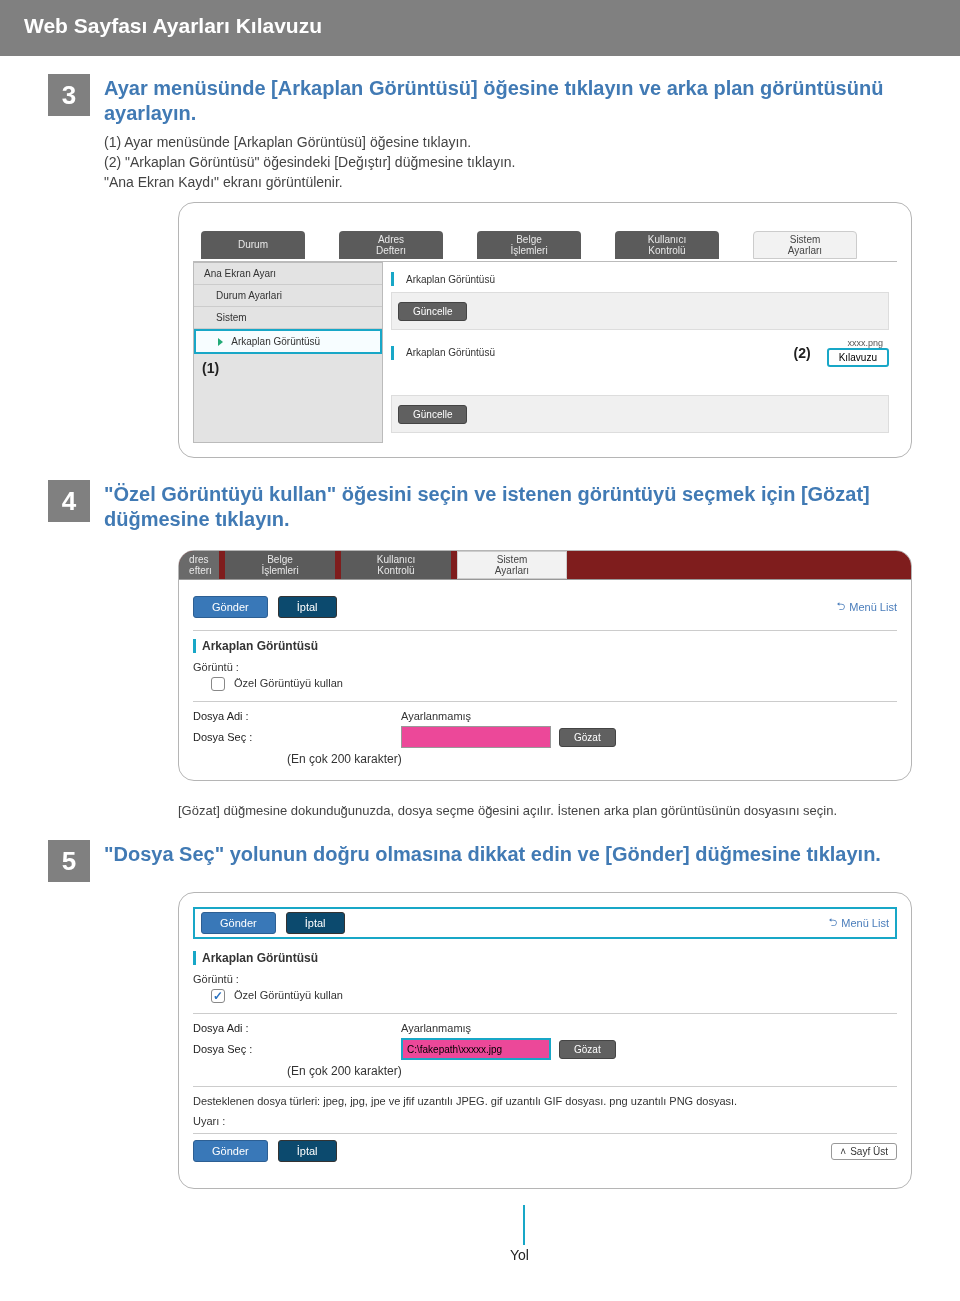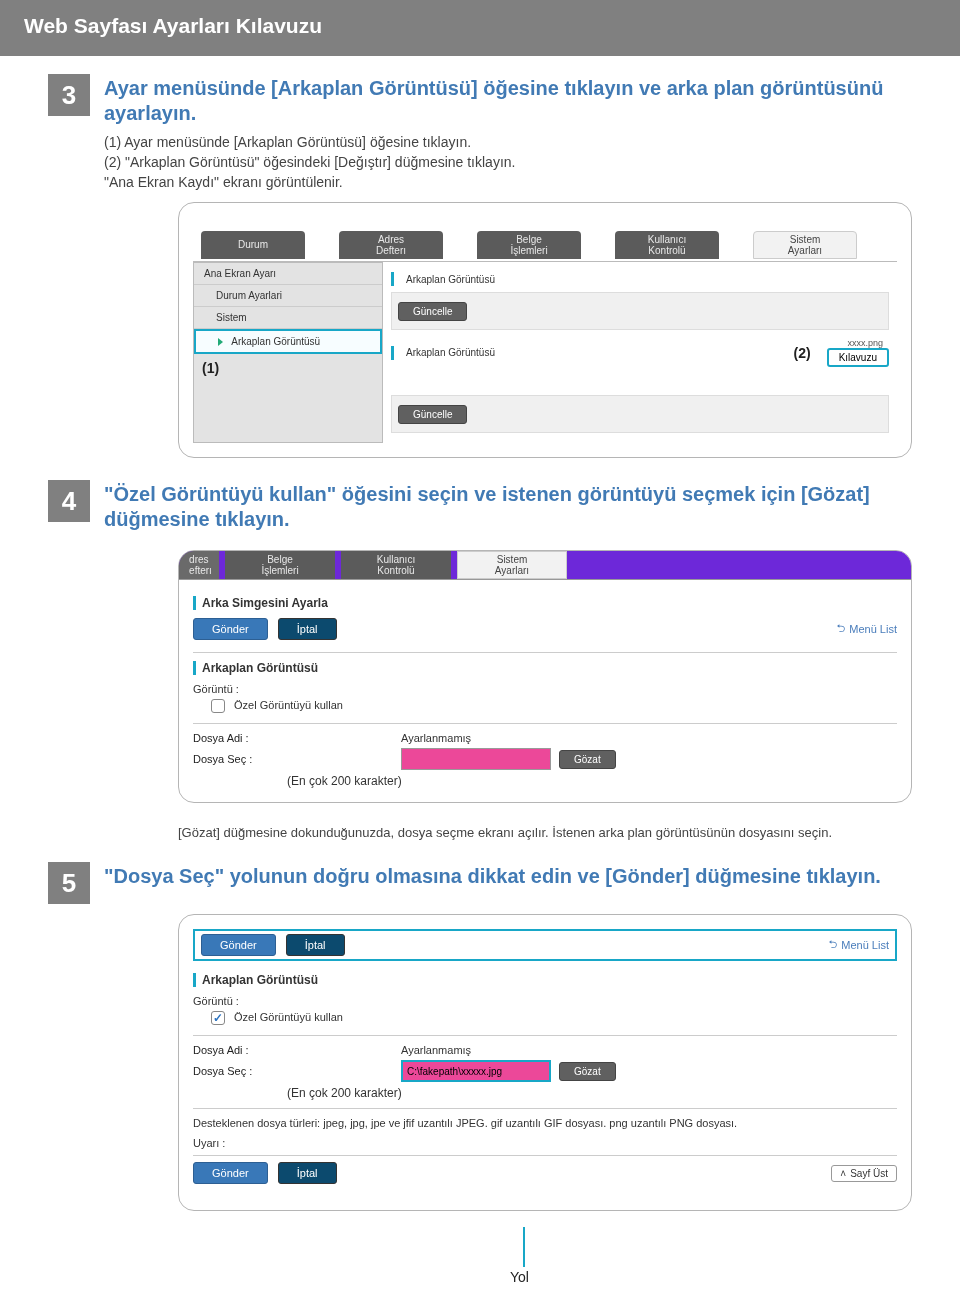--- a/index.html
+++ b/index.html
@@ -142,21 +142,21 @@
     color: #222;
     font-weight: bold;
   }
   .grayline { background: #f0f0f0; padding: 8px 6px; border: 1px solid #ddd; width: 100%; }
 
   
   .shot2 { margin-left: 130px; padding: 0; overflow: hidden; }
   .toolbar2 {
     display: flex;
     gap: 0;
-    background: #6d28d9;
+    background: #7f1d1d;
     border-bottom: 1px solid #999;
   }
   .toolbar2 .tab { margin-right: 6px; border-radius: 0; width: 110px;}
   .toolbar2 .tab.first { background: #6a6a6a; width: 40px; text-align:left; padding-left:3px;}
   .panel2 {
     padding: 10px 14px 14px;
     font-size: 11px;
     color: #333;
   }
   .section-head {
@@ -347,24 +347,20 @@
       <div class="tab first" style="white-space:pre;">dres
 efterı</div>
       <div class="tab" style="white-space:pre;">Belge
 İşlemleri</div>
       <div class="tab" style="white-space:pre;">Kullanıcı
 Kontrolü</div>
       <div class="tab light" style="white-space:pre;">Sistem
 Ayarları</div>
     </div>
     <div class="panel2">
-      <div class="section-head">
-          <span class="accent-bar"></span>
-          <span>Arka Simgesini Ayarla</span>
-        </div>
       <div class="buttons-row">
         <button class="btn-blue">Gönder</button>
         <button class="btn-gray2">İptal</button>
         <span class="menu-link">
             <span>⮌</span>
             <span>Menü List</span>
           </span>
       </div>
       <div class="hr"></div>
       <div class="section-head">
@@ -382,21 +378,21 @@
         <span>Ayarlanmamış</span>
       </div>
       <div class="field-row">
         <span class="field-label">Dosya Seç :</span>
         <input class="fileinput" value="" style="">
         <button class="btn-browse">Gözat</button>
       </div>
       <div class="note-small">(En çok 200 karakter)</div>
     </div>
   </div>
-  <div class="caption">[Gözat] düğmesine dokunduğunuzda, dosya seçme ekranı açılır. İstenen arka plan görüntüsünün dosyasını seçin.</div>
+  <div class="caption">[Gözat] düğmesine dokunduğunuzda, dosya seçme öğesini açılır. İstenen arka plan görüntüsünün dosyasını seçin.</div>
 
   <div class="step-row">
     <div class="step-num">5</div>
     <div class="step-body">
       <div class="step-title">"Dosya Seç" yolunun doğru olmasına dikkat edin ve [Gönder] düğmesine tıklayın.</div>
     </div>
   </div>
 
   <div class="shot shot2">
     <div class="panel2" style="padding-top:8px;">

